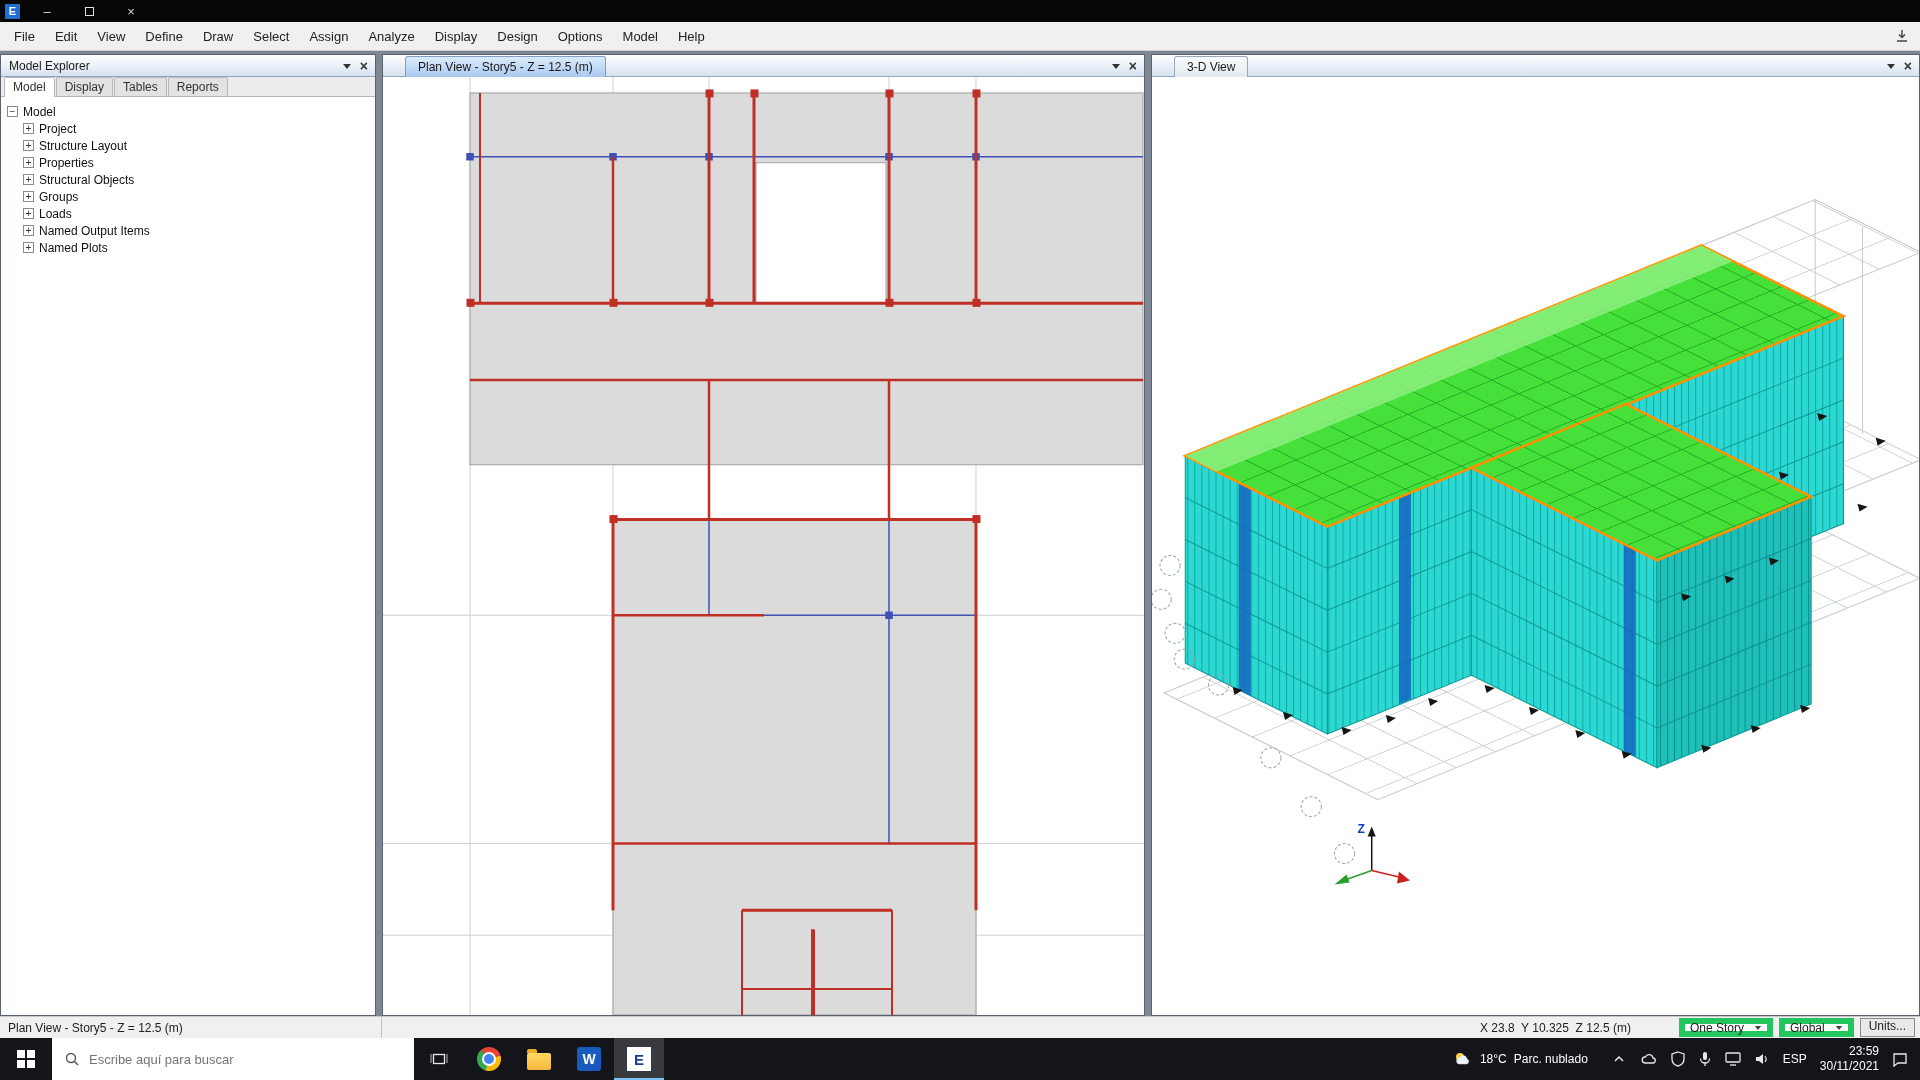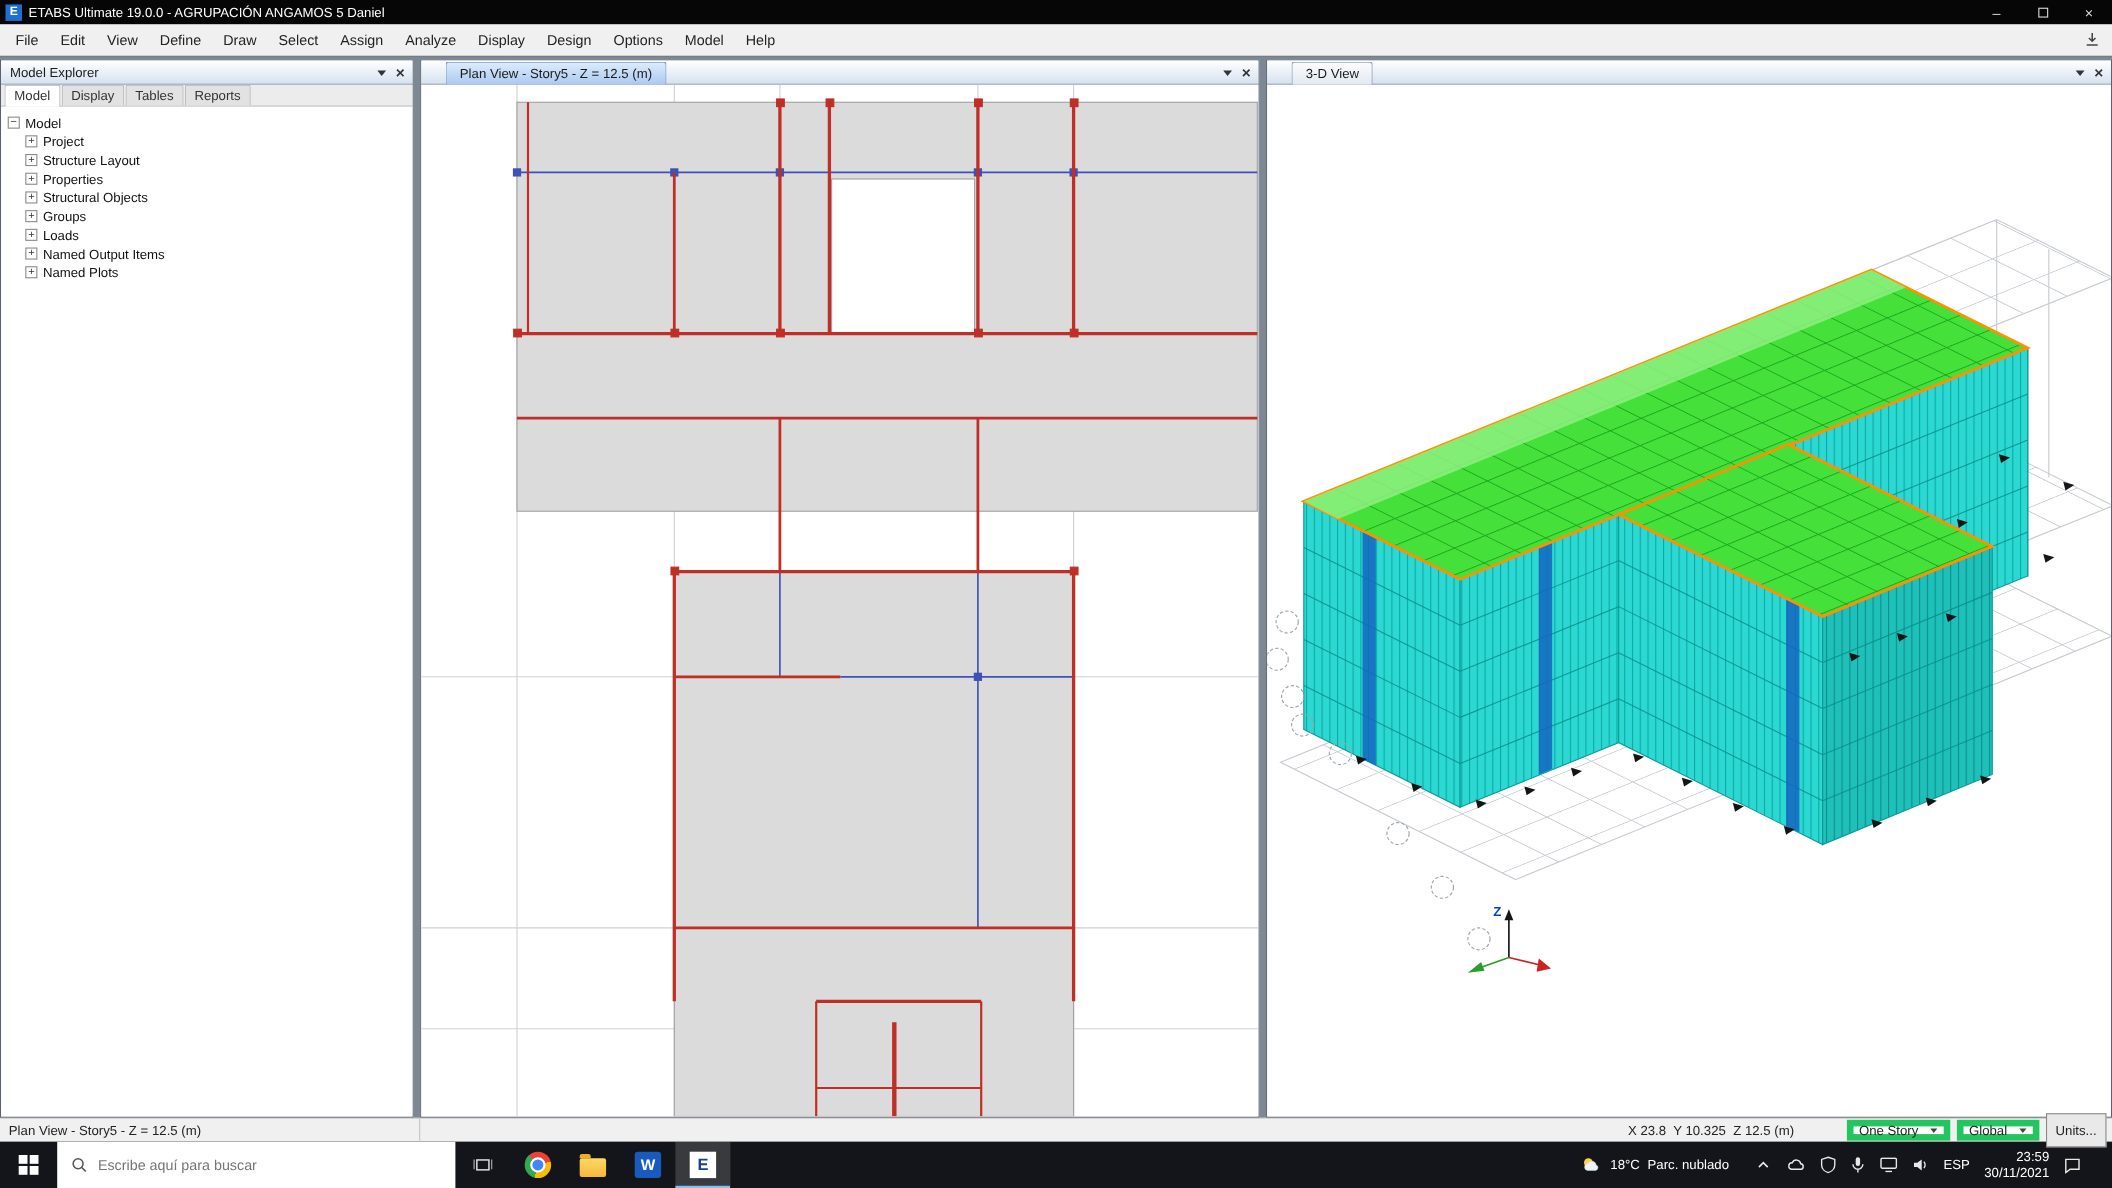--- a/index.html
+++ b/index.html
@@ -42,50 +42,49 @@
 .trow{display:flex;align-items:center;height:17px}
 .trow.child{padding-left:16px}
 .ebox{width:11px;height:11px;border:1px solid #8a8a8a;background:#fff;font-size:10px;line-height:9px;text-align:center;margin-right:5px;color:#333;flex:none}
 
 
 .statusbar{height:22px;background:#f0f0f0;border-top:1px solid #c8c8c8;display:flex;align-items:center;font-size:12px;color:#222}
 .sb-left{width:382px;height:100%;display:flex;align-items:center;padding-left:8px;border-right:1px solid #c4c4c4;white-space:nowrap}
 .sb-coords{white-space:pre;margin-left:auto;margin-right:48px}
 .sb-select{height:19px;background:#fff;border:6px solid #22c55e;display:flex;align-items:center;padding:0 5px;margin-right:6px}
 .sb-select .caret{margin-left:10px;transform:scale(.8);border-top-color:#444}
-.sb-btn{height:31px;border:1px solid #8a8a8a;background:#e9e9e9;padding:0 8px;display:flex;align-items:center;margin-right:5px}
+.sb-btn{height:19px;border:1px solid #8a8a8a;background:#e9e9e9;padding:0 8px;display:flex;margin-right:5px}
 
 
 .taskbar{height:42px;background:#14151a;display:flex;align-items:stretch;color:#fff}
 .tb-btn{width:52px;display:flex;align-items:center;justify-content:center}
 .winlogo{display:grid;grid-template-columns:8px 8px;grid-template-rows:8px 8px;gap:2px}
 .winlogo span{background:#fdfdfd}
 .searchbox{width:362px;background:#fff;display:flex;align-items:center;gap:9px;padding-left:12px}
 .searchbox input{border:none;outline:none;font-size:13px;color:#444;width:270px;font-family:inherit;background:transparent}
 .tb-app{width:50px;display:flex;align-items:center;justify-content:center;position:relative}
 .tb-app.active{background:rgba(255,255,255,.16);box-shadow:inset 0 -2px 0 #7cc0f4}
 .chrome-ball{width:24px;height:24px;border-radius:50%;background:conic-gradient(from -45deg,#ea4335 0 120deg,#fbbc05 0 240deg,#34a853 0 360deg);position:relative}
 .chrome-ball::after{content:"";position:absolute;left:5px;top:5px;width:10px;height:10px;border-radius:50%;background:#4285f4;border:2px solid #fff}
 .folder{width:24px;height:17px;background:linear-gradient(#ffd965,#f5b73d);border-radius:2px;position:relative;margin-top:5px}
 .folder::before{content:"";position:absolute;top:-4px;left:0;width:10px;height:4px;background:#f0ad29;border-radius:2px 2px 0 0}
 .word-ico{width:24px;height:24px;background:#185abd;color:#fff;font-weight:bold;font-size:14px;display:flex;align-items:center;justify-content:center;border-radius:3px}
 .etabs-ico{width:24px;height:24px;background:#fff;color:#16418c;font-weight:bold;font-size:15px;display:flex;align-items:center;justify-content:center}
-.tray{margin-left:auto;display:flex;align-items:center;gap:13px;padding-right:28px;font-size:12px}
+.tray{margin-left:auto;display:flex;align-items:center;gap:13px;padding-right:12px;font-size:12px}
 .weather{display:flex;align-items:center;gap:7px;margin-right:10px;white-space:nowrap}
 .clock{text-align:right;line-height:1.25;font-size:12px;white-space:nowrap}
 .tray-ico{display:flex;align-items:center}
 </style>
 </head>
 <body>
 
 <div class="titlebar">
   <div class="app-icon">
       <span>E</span>
     </div>
-  <div class="title">ETABS Ultimate 19.0.0 - AGRUPACIÓN ANGAMOS 5 Daniel</div>
   <div class="win-btn">
       <span>–</span>
     </div>
   <div class="win-btn">
       <span class="win-max"></span>
     </div>
   <div class="win-btn">
       <span>×</span>
     </div>
 </div>

